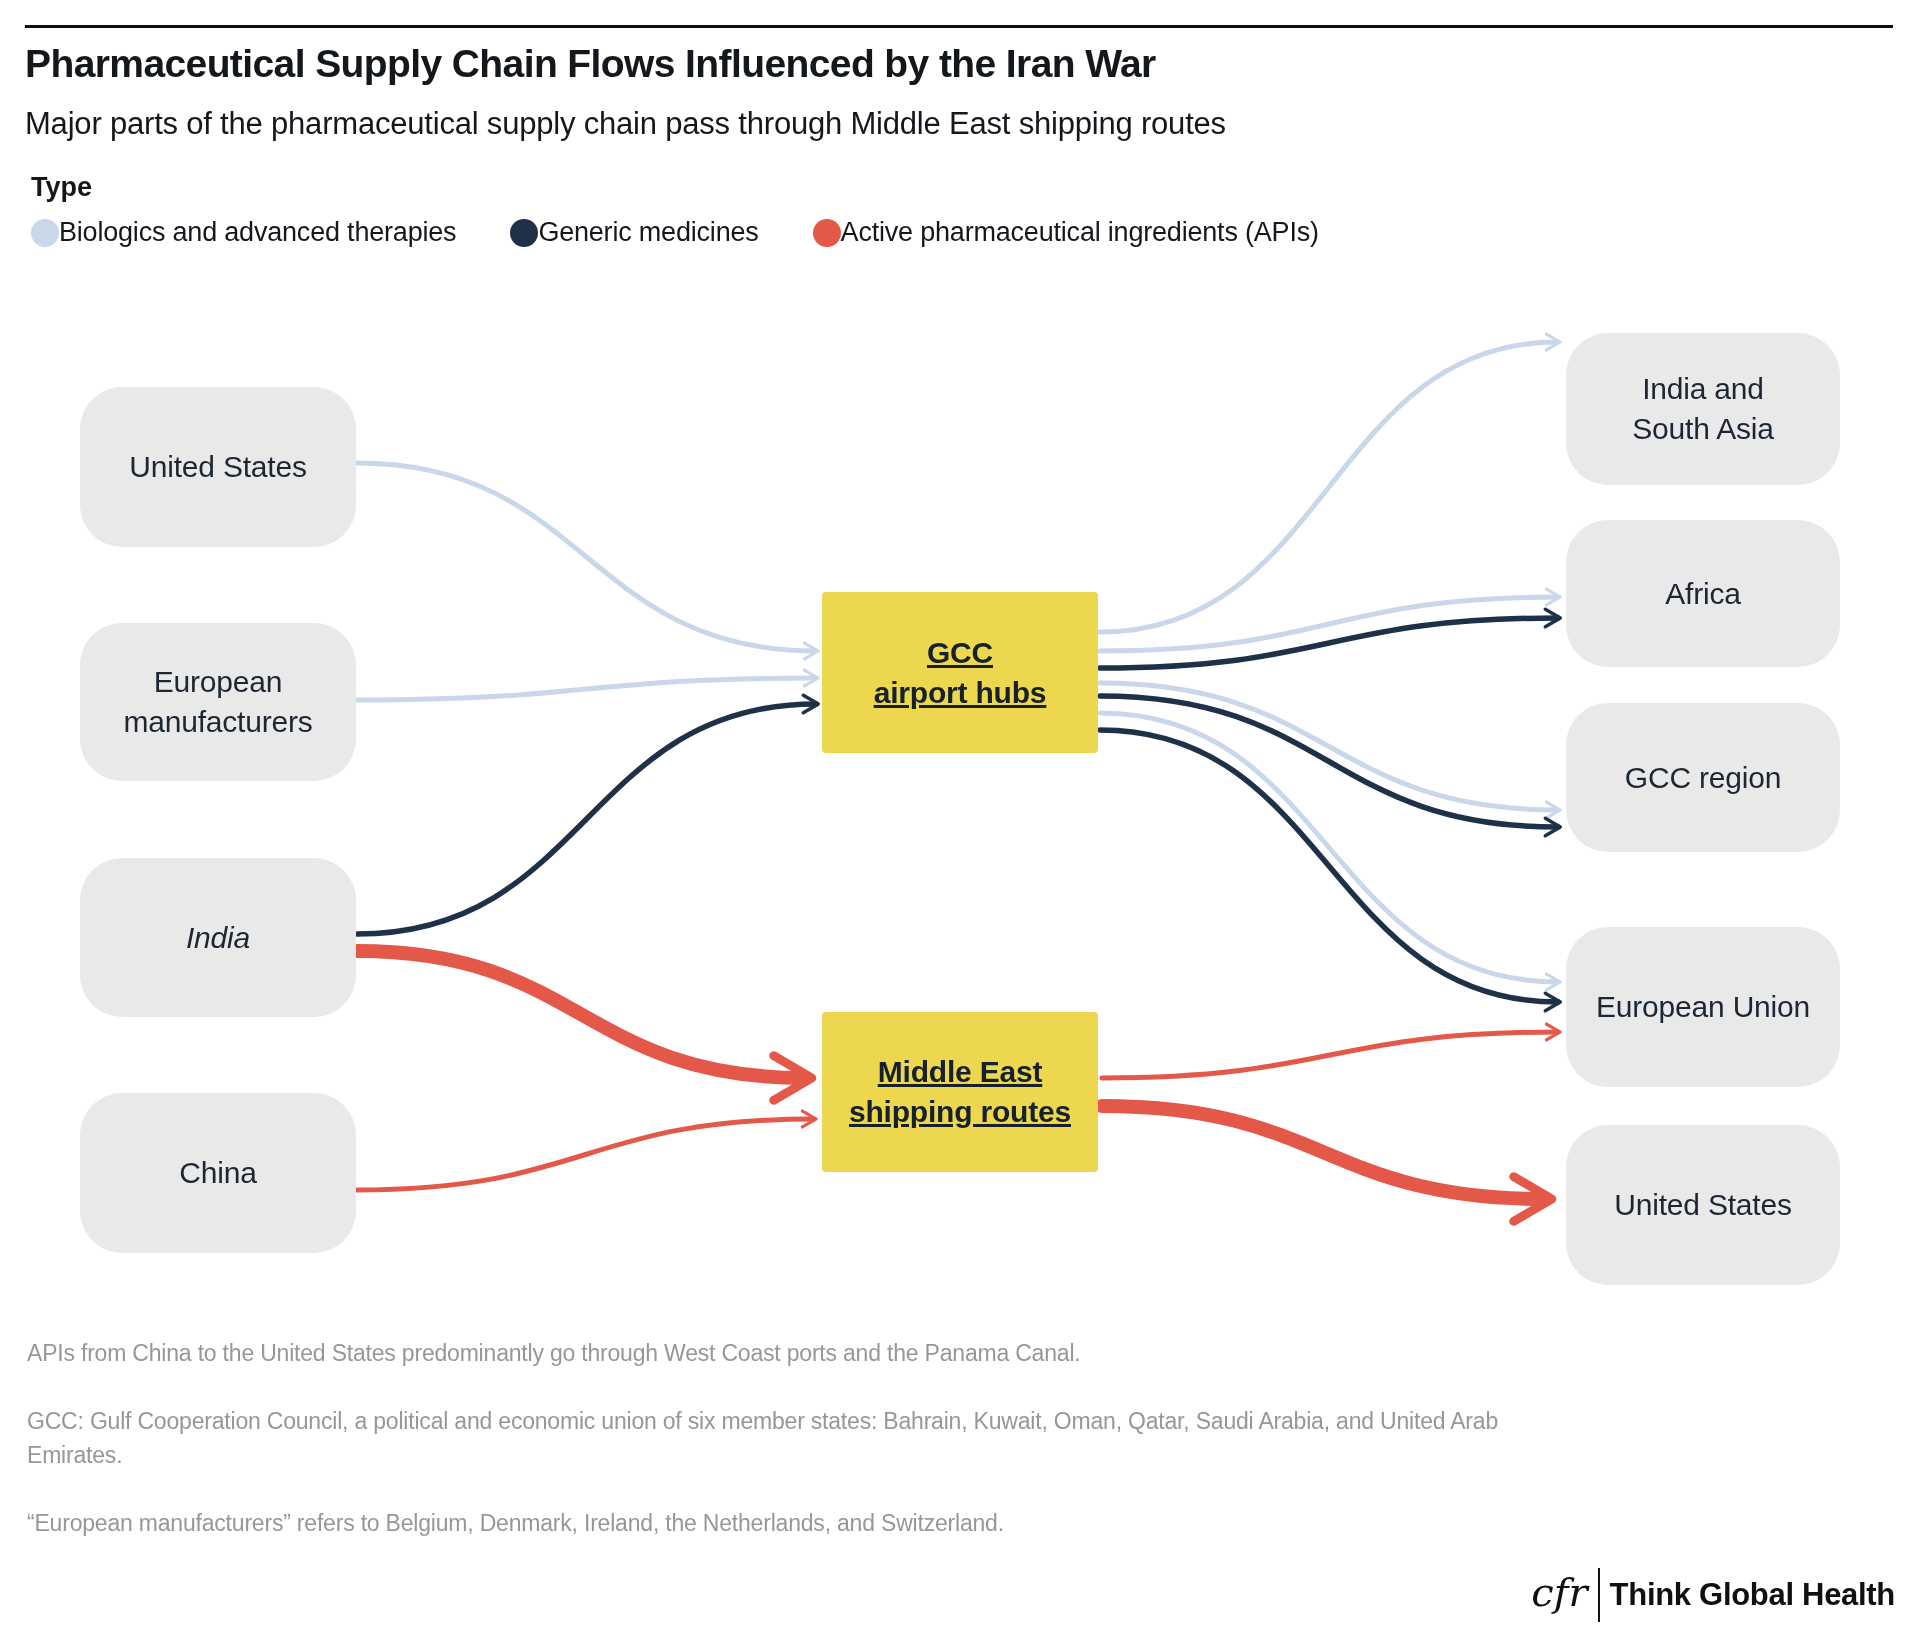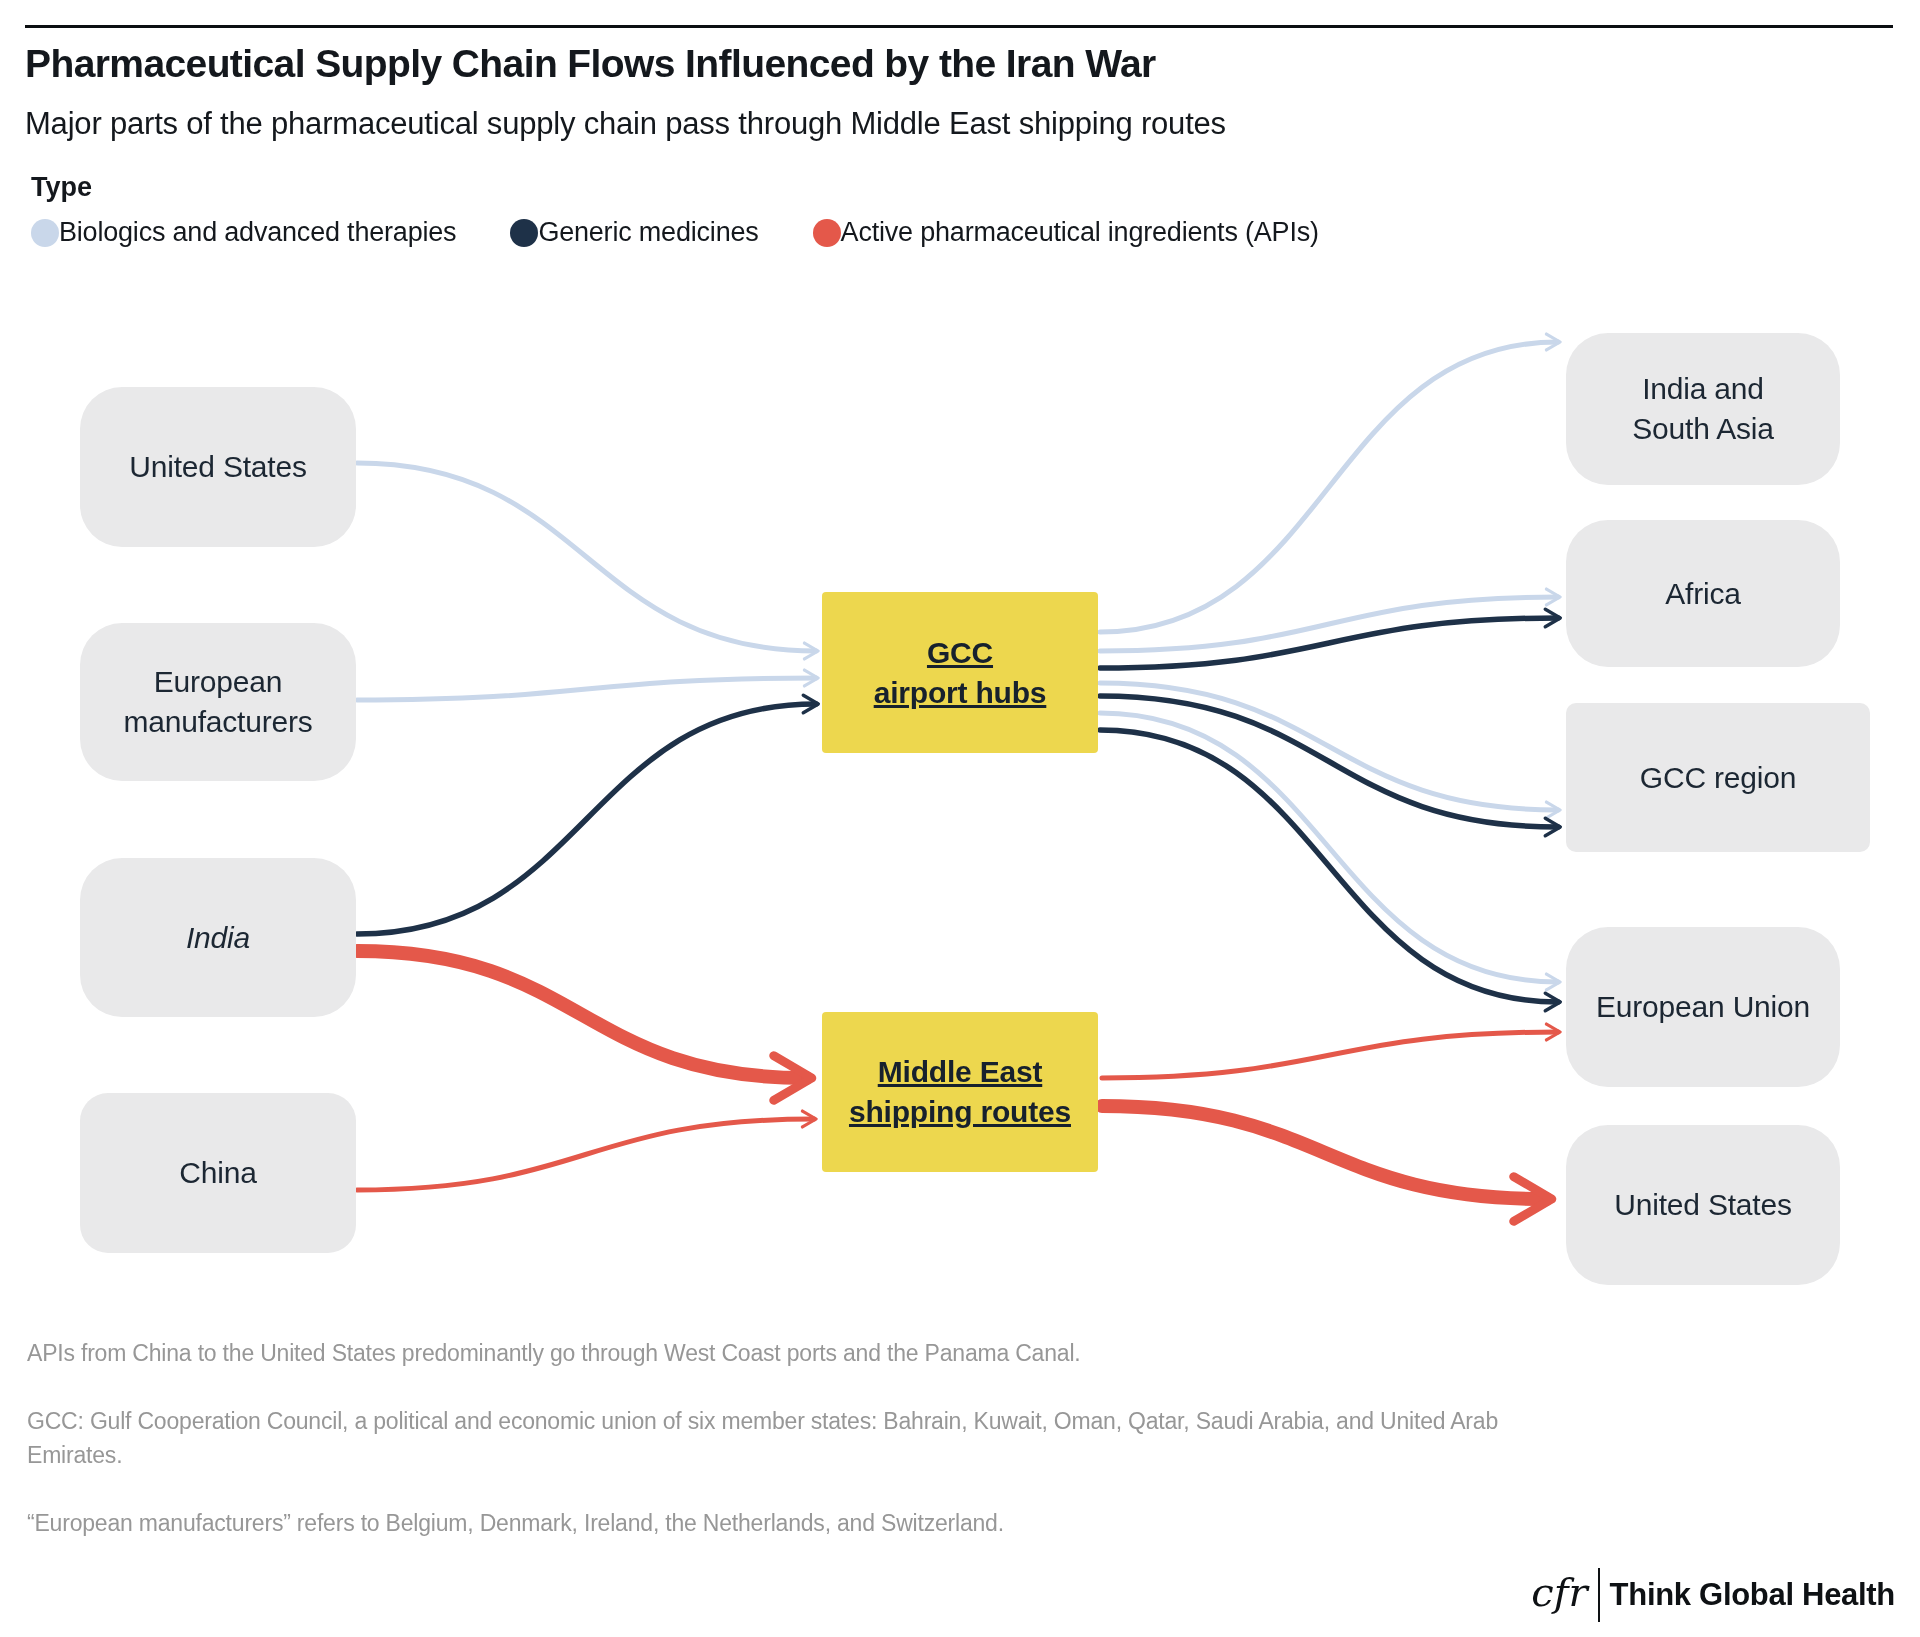--- a/index.html
+++ b/index.html
@@ -106,29 +106,29 @@
         <path d="M 1102 1078 C 1330 1078, 1330 1032, 1558 1032" fill="none" stroke="#E4584A" stroke-width="5" stroke-linecap="round" marker-end="url(#arrow-apis)"></path>
         <path d="M 1102 1106 C 1324 1106, 1324 1199, 1546 1199" fill="none" stroke="#E4584A" stroke-width="14" stroke-linecap="round" marker-end="url(#arrow-apis)"></path>
       </g>
   </svg>
 
   <div id="nodes">
       <div class="node source" style="left: 80px; top: 387px; width: 276px; height: 160px;">United States</div>
       <div class="node source" style="left: 80px; top: 623px; width: 276px; height: 158px;">European
 manufacturers</div>
       <div class="node source" style="left: 80px; top: 858px; width: 276px; height: 159px; font-style: italic;">India</div>
-      <div class="node source" style="left: 80px; top: 1093px; width: 276px; height: 160px; border-radius: 28px;">China</div>
+      <div class="node source" style="left: 80px; top: 1093px; width: 276px; height: 160px;">China</div>
       <div class="node hub" style="left: 822px; top: 592px; width: 276px; height: 161px;">GCC
 airport hubs</div>
       <div class="node hub" style="left: 822px; top: 1012px; width: 276px; height: 160px;">Middle East
 shipping routes</div>
       <div class="node dest" style="left: 1566px; top: 333px; width: 274px; height: 152px;">India and
 South Asia</div>
       <div class="node dest" style="left: 1566px; top: 520px; width: 274px; height: 147px;">Africa</div>
-      <div class="node dest" style="left: 1566px; top: 703px; width: 304px; height: 149px; border-radius: 10px;">GCC region</div>
+      <div class="node dest" style="left: 1566px; top: 703px; width: 274px; height: 149px;">GCC region</div>
       <div class="node dest" style="left: 1566px; top: 927px; width: 274px; height: 160px;">European Union</div>
       <div class="node dest" style="left: 1566px; top: 1125px; width: 274px; height: 160px;">United States</div>
     </div>
 
   <div class="footnotes" id="footnotes">
       <p>APIs from China to the United States predominantly go through West Coast ports and the Panama Canal.</p>
       <p>GCC: Gulf Cooperation Council, a political and economic union of six member states: Bahrain, Kuwait, Oman, Qatar, Saudi Arabia, and United Arab Emirates.</p>
       <p>“European manufacturers” refers to Belgium, Denmark, Ireland, the Netherlands, and Switzerland.</p>
     </div>
 

